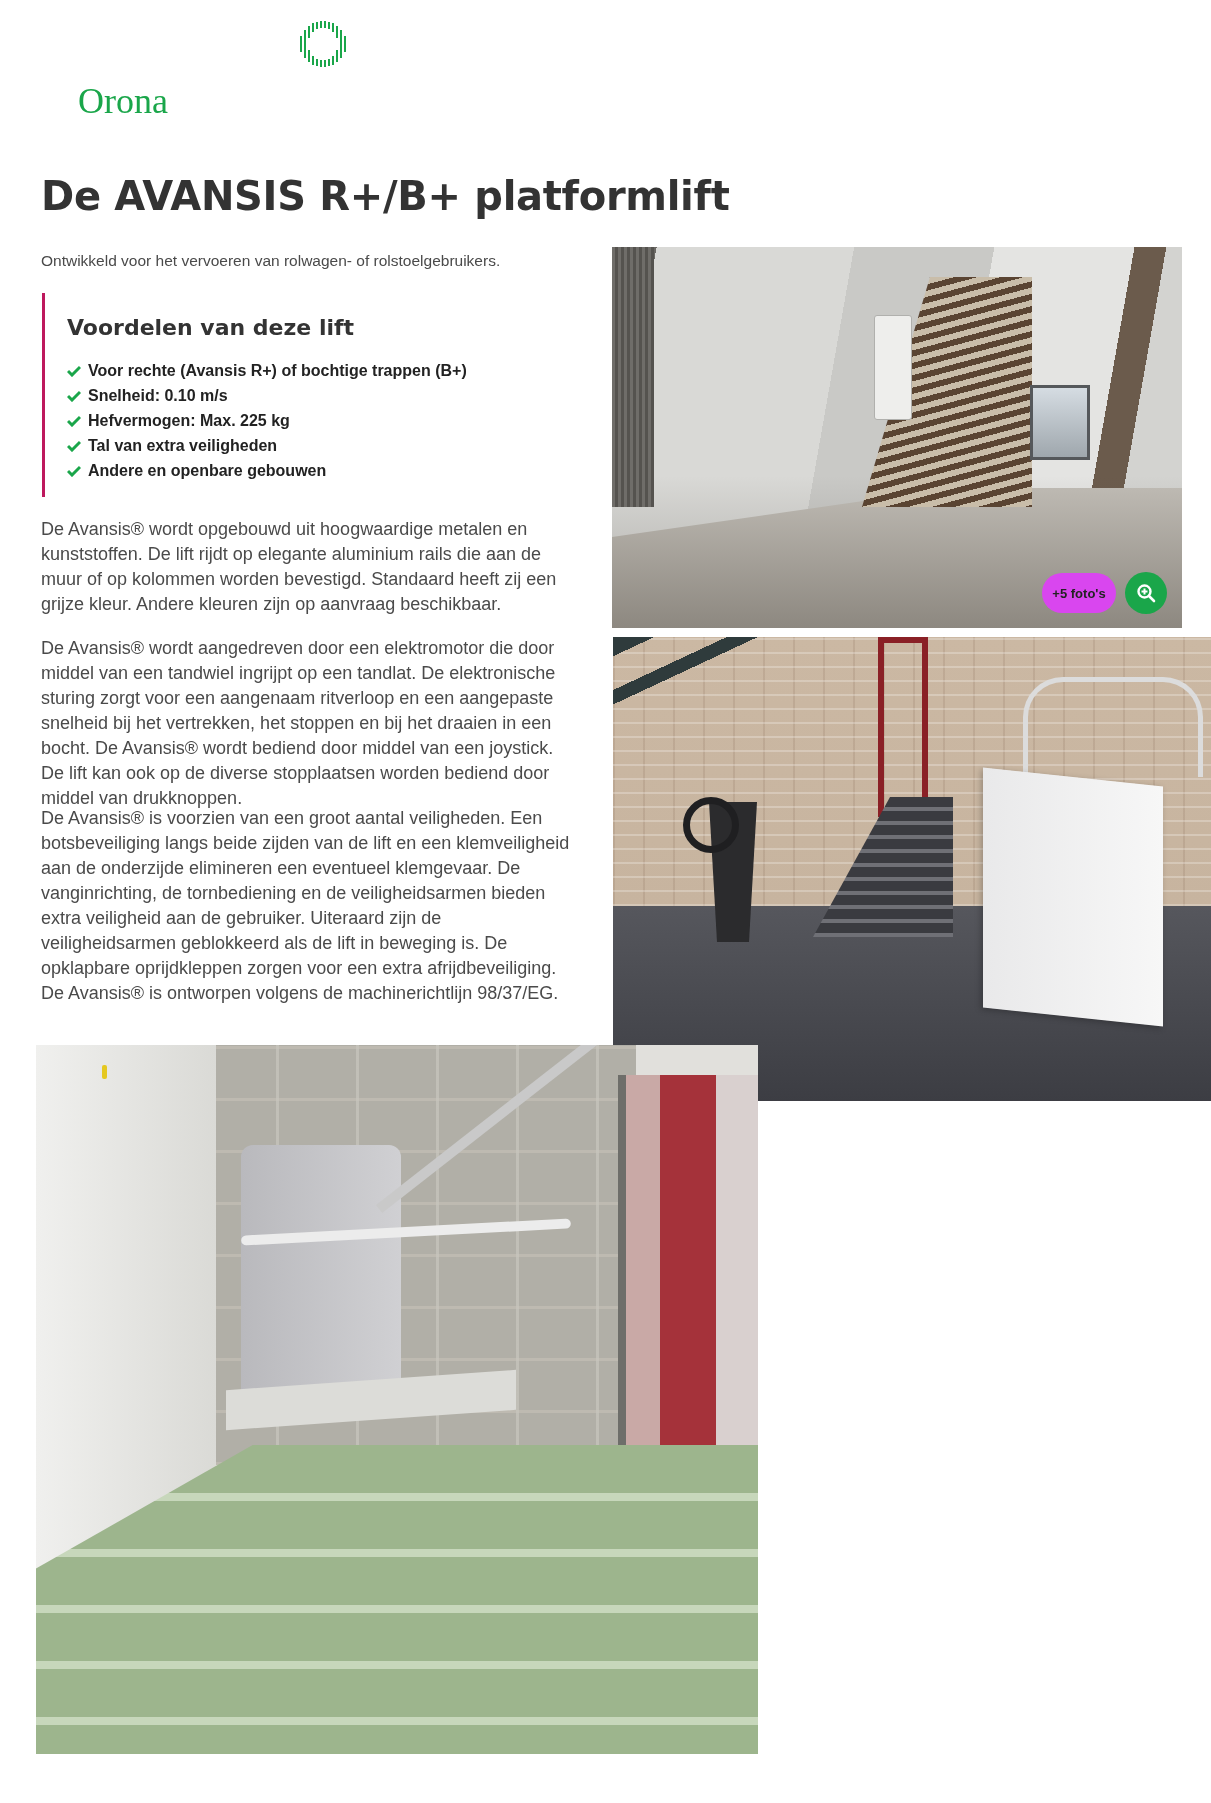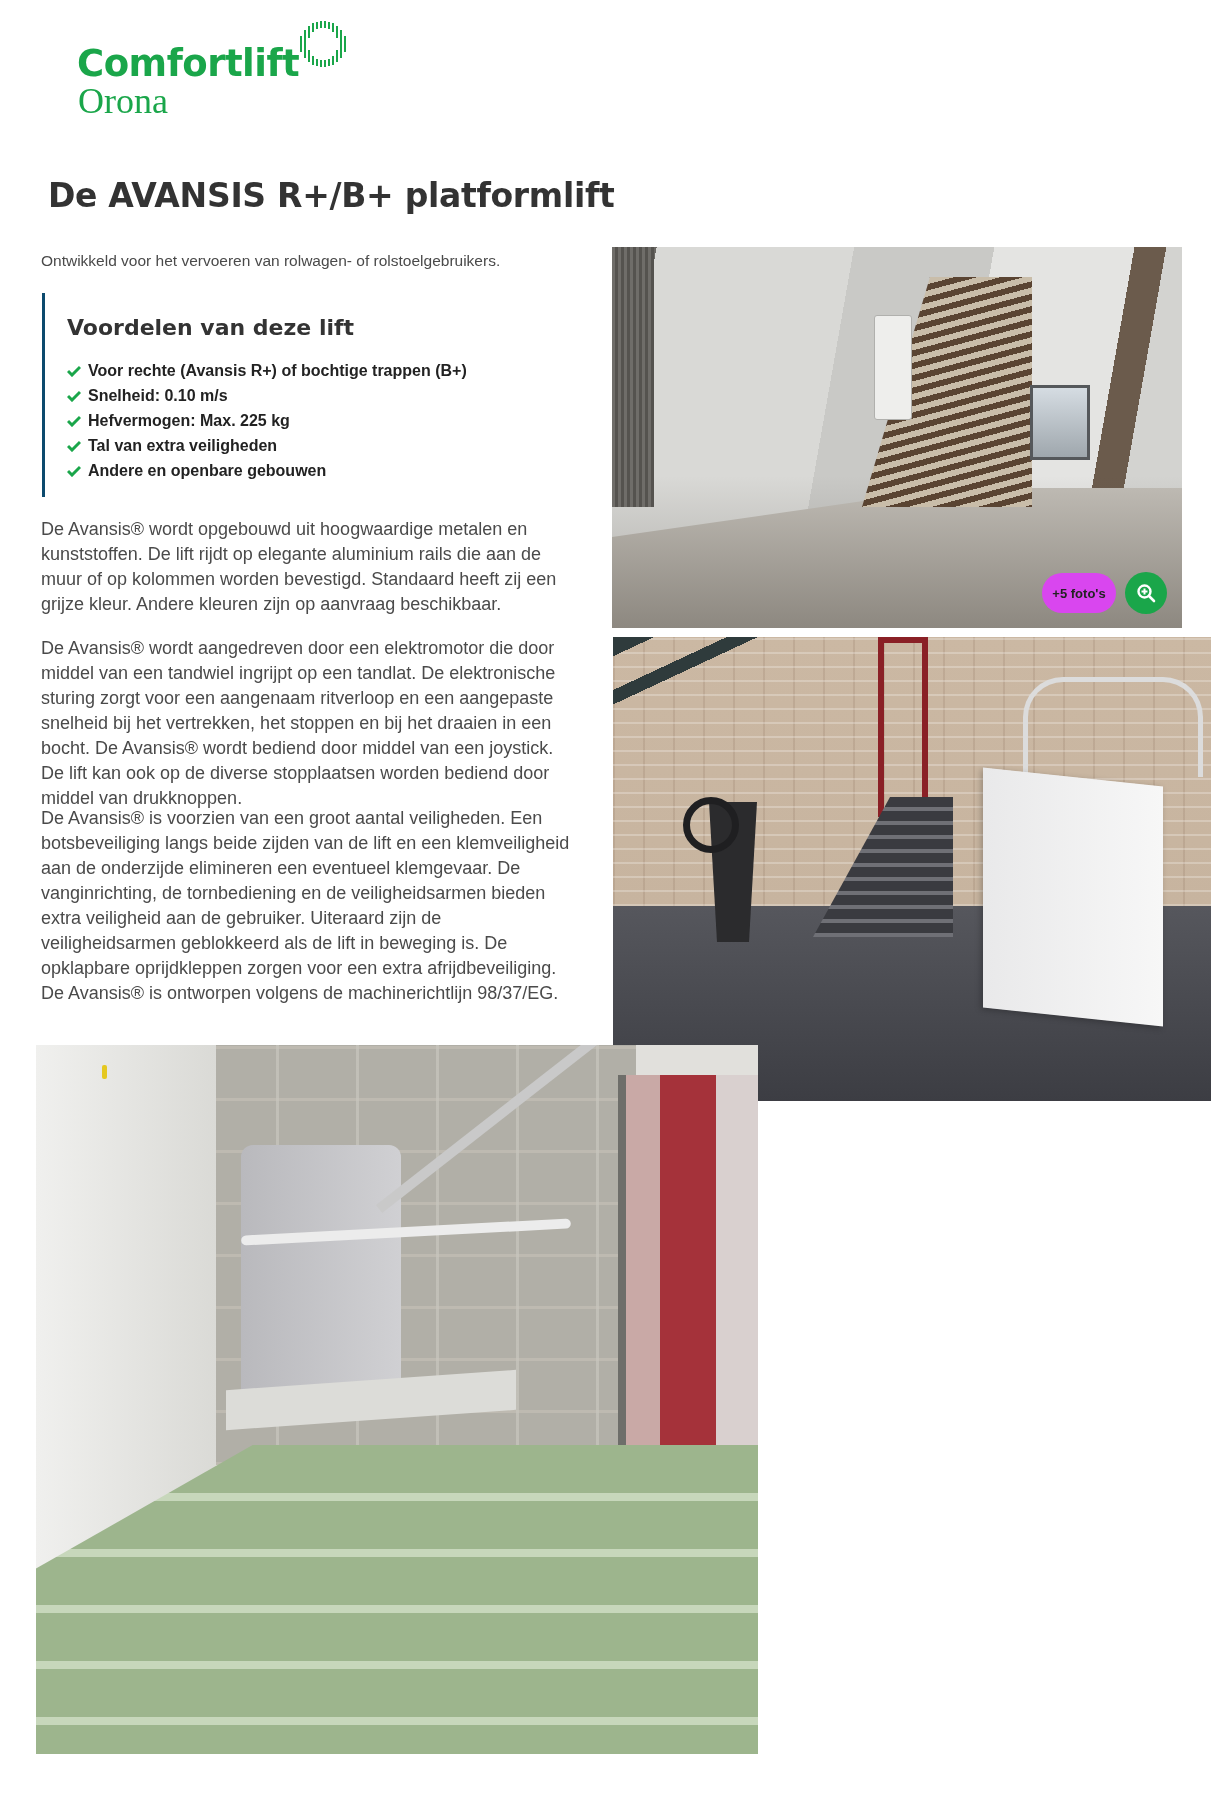--- a/index.html
+++ b/index.html
@@ -4,24 +4,24 @@
 <style>
   * { box-sizing: border-box; margin: 0; padding: 0; }
   html, body { width: 1211px; height: 1803px; background: #ffffff; overflow: hidden; }
   body { position: relative; font-family: "Liberation Sans", sans-serif; color: #333333; }
 
   .logo { position: absolute; left: 77px; top: 18px; width: 280px; height: 100px; }
   .logo .brand { position: absolute; left: 0; top: 24px; font-family: "DejaVu Sans", sans-serif; font-weight: bold; font-size: 37px; color: #1aa64a; letter-spacing: -0.5px; line-height: 44px; }
   .logo .sub { position: absolute; left: 1px; top: 66px; font-family: Liberation Serif, serif; font-size: 36px; color: #1aa64a; line-height: 34px; }
   .logo .ring { position: absolute; left: 221px; top: 2px; width: 50px; height: 48px; }
 
-  .page-title { position: absolute; left: 48px; top: 174px; font-family: "DejaVu Sans", sans-serif; font-weight: bold; font-size: 33px; color: #333333; letter-spacing: -0.3px; line-height: 44px; }
+  .page-title { position: absolute; left: 41px; top: 174px; font-family: "DejaVu Sans", sans-serif; font-weight: bold; font-size: 40px; color: #333333; letter-spacing: -0.3px; line-height: 44px; }
   .intro { position: absolute; left: 41px; top: 250px; font-size: 15.5px; color: #4a4a4a; line-height: 22px; }
 
-  .benefits { position: absolute; left: 42px; top: 293px; width: 520px; height: 204px; border-left: 3px solid #0c4a6e; padding-left: 23px; }
+  .benefits { position: absolute; left: 42px; top: 293px; width: 520px; height: 204px; border-left: 3px solid #be185d; padding-left: 23px; }
   .benefits h2 { position: absolute; left: 22px; top: 20px; font-family: "DejaVu Sans", sans-serif; font-weight: bold; font-size: 22px; color: #333; line-height: 30px; white-space: nowrap; }
   .benefits ul { position: absolute; left: 22px; top: 65px; list-style: none; }
   .benefits li { display: flex; align-items: center; height: 25px; font-size: 16px; font-weight: bold; color: #222; white-space: nowrap; }
   .benefits li .check { width: 14px; height: 12px; margin-right: 7px; }
 
   .body-text { position: absolute; left: 41px; width: 540px; font-size: 18px; color: #4a4a4a; line-height: 25px; }
   .p1 { top: 517px; }
   .p2 { top: 636px; }
   .p3 { top: 806px; }
 
@@ -63,21 +63,20 @@
   .photo3 .lift { position: absolute; left: 205px; top: 100px; width: 160px; height: 250px; background: linear-gradient(90deg, #b9b9bd, #d0d0d3); border-radius: 12px 12px 4px 4px; }
   .photo3 .platform { position: absolute; left: 190px; top: 335px; width: 290px; height: 40px; background: #dcdcd8; transform: skewY(-4deg); }
   .photo3 .handrail { position: absolute; left: 340px; top: 160px; width: 380px; height: 430px; border-top: 10px solid #c9c9c9; transform: rotate(-38deg); transform-origin: left top; }
   .photo3 .armrail { position: absolute; left: 205px; top: 182px; width: 330px; height: 10px; border-radius: 5px; background: #ececec; transform: rotate(-3deg); }
   .photo3 .sign { position: absolute; left: 66px; top: 20px; width: 5px; height: 14px; background: #e5c820; border-radius: 2px; }
 </style>
 </head>
 <body>
 
 <div class="logo">
-  <span class="brand">Comfortlift</span>
   <span class="sub">Orona</span>
   <svg class="ring" viewBox="0 0 50 48">
     <g stroke="#1aa64a" stroke-width="2">
       <line x1="3" y1="16" x2="3" y2="32"></line>
       <line x1="7" y1="10" x2="7" y2="38"></line>
       <line x1="11" y1="6" x2="11" y2="18"></line>
         <line x1="11" y1="30" x2="11" y2="42"></line>
       <line x1="15" y1="3" x2="15" y2="12"></line>
         <line x1="15" y1="36" x2="15" y2="45"></line>
       <line x1="19" y1="2" x2="19" y2="9"></line>

